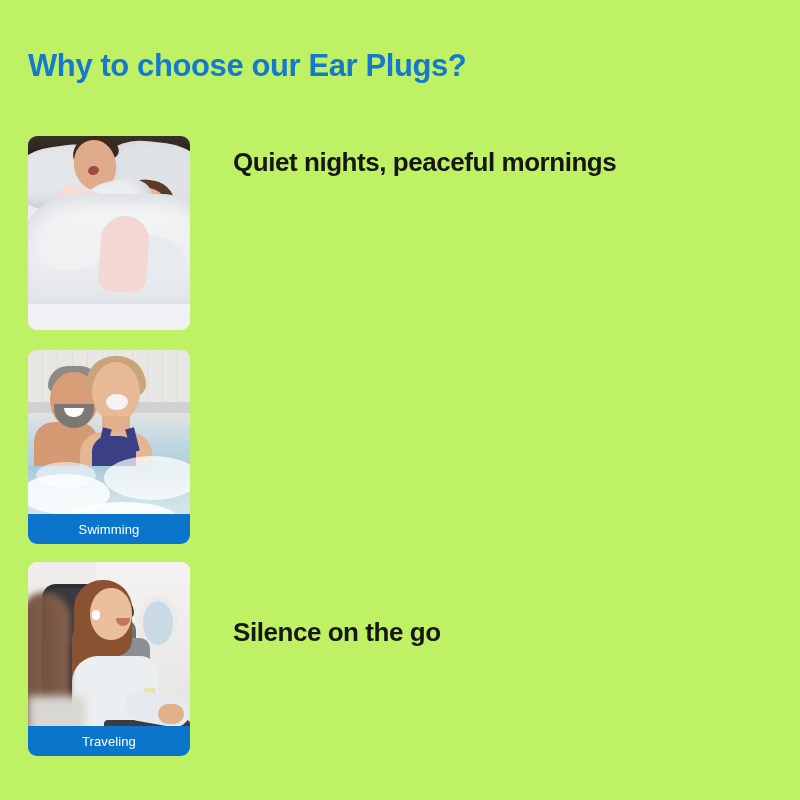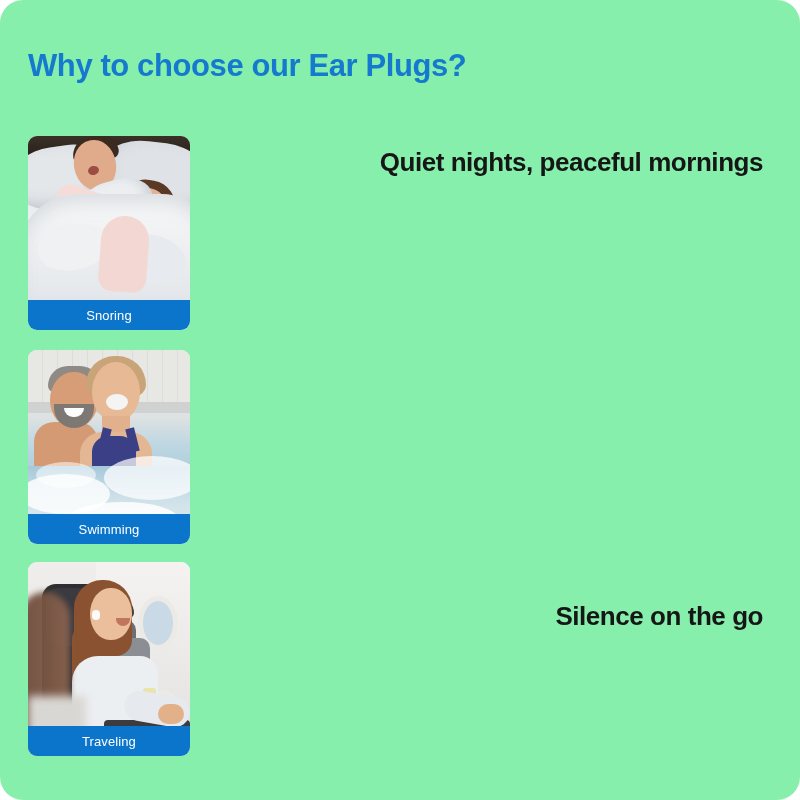--- a/index.html
+++ b/index.html
@@ -2,21 +2,21 @@
 <html><head>
 <meta charset="utf-8">
 <style>
   * { margin:0; padding:0; box-sizing:border-box; }
   html, body {
     width:800px; height:800px;
     background:#ffffff;
     font-family:"Liberation Sans", sans-serif;
     overflow:hidden;
   }
-  .page { position:relative; width:800px; height:800px; background:#86efac;border-radius:23px; }
+  .page { position:relative; width:800px; height:800px; background:#bef264; }
 
   
   .page-title {
     position:absolute;
     left:28px; top:48px;
     font-size:31px;
     font-weight:bold;
     letter-spacing:-0.4px;
     color:#1479CF;
     white-space:nowrap;
@@ -55,33 +55,32 @@
   }
 
   
   .feature-text { position:absolute; left:233px; top:0; width:530px; }
   .feature-heading {
     font-size:26px;
     font-weight:bold;
     color:#161616;
     letter-spacing:-0.45px;
     line-height:1.15;
-    text-align:right;
   }
   .feature-desc {
     margin-top:16px;
     font-size:17.5px;
     color:#2b2b2b;
     line-height:1.45;
     letter-spacing:-0.15px;
     white-space:pre-line;
   }
   .r0 .feature-text { top:12px; }
   .r1 .feature-text { top:52px; }
-  .r2 .feature-text { top:40px; }
+  .r2 .feature-text { top:56px; }
 
   
 
   
   .sc-snore { position:absolute; inset:0; background:linear-gradient(#cfd4d9 0%, #e7eaee 28%, #f3f5f7 60%, #eef0f3 100%); }
   .sc-snore .headboard { position:absolute; left:0; top:0; width:100%; height:26px; background:linear-gradient(#3a3027,#241d16); }
   .sc-snore .pillowA { position:absolute; left:-14px; top:10px; width:96px; height:62px; background:#e4e7ea; border-radius:40px/26px; transform:rotate(-8deg); box-shadow:inset -8px -6px 14px rgba(150,158,168,.45); }
   .sc-snore .pillowB { position:absolute; right:-18px; top:6px; width:110px; height:74px; background:#dfe3e7; border-radius:46px/32px; transform:rotate(7deg); box-shadow:inset 6px -8px 16px rgba(150,158,168,.45); }
   .sc-snore .manHead { position:absolute; left:46px; top:4px; width:42px; height:50px; background:#e0ab8b; border-radius:20px/25px; transform:rotate(-12deg); }
   .sc-snore .manHair { position:absolute; left:44px; top:0px; width:46px; height:26px; background:#3b2a20; border-radius:23px 23px 10px 10px; transform:rotate(-12deg); }
@@ -168,21 +167,20 @@
           <div class="womanFace"></div>
           <div class="pillowHeld"></div>
           <div class="armPink1"></div>
           <div class="armPink2"></div>
           <div class="duvet"></div>
           <div class="duvetFold1"></div>
           <div class="duvetFold2"></div>
           <div class="pinkSleeve"></div>
         </div>
       </div>
-      <div class="card-label">Snoring</div>
     </div>
     <div class="feature-text">
       <div class="feature-heading">Quiet nights, peaceful mornings</div>
     </div>
   </div>
 
   <div class="feature-row r1">
     <div class="card">
       <div class="card-photo">
         <div class="sc-swim">

